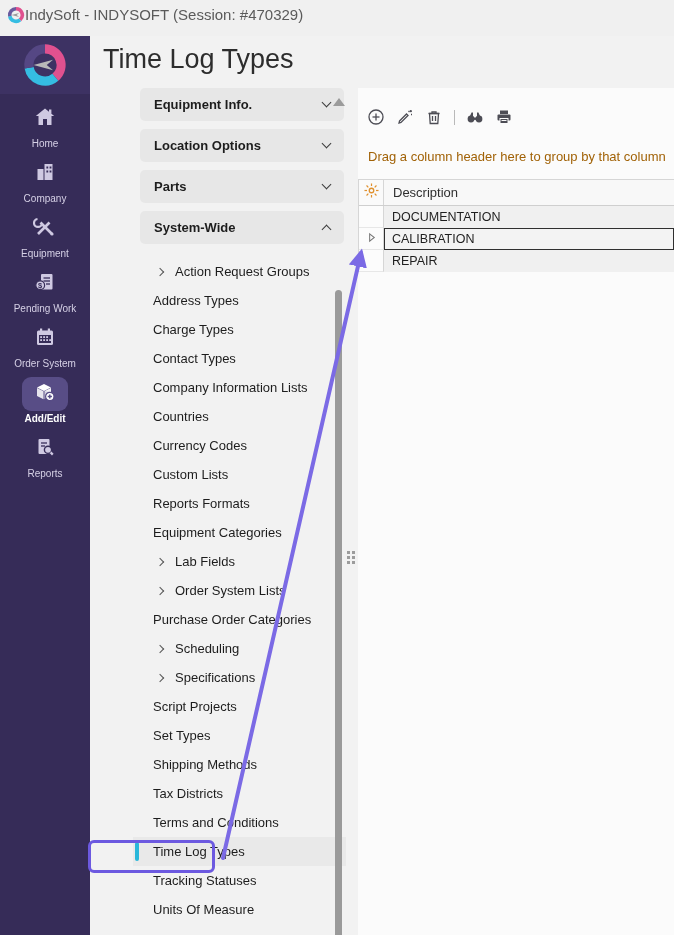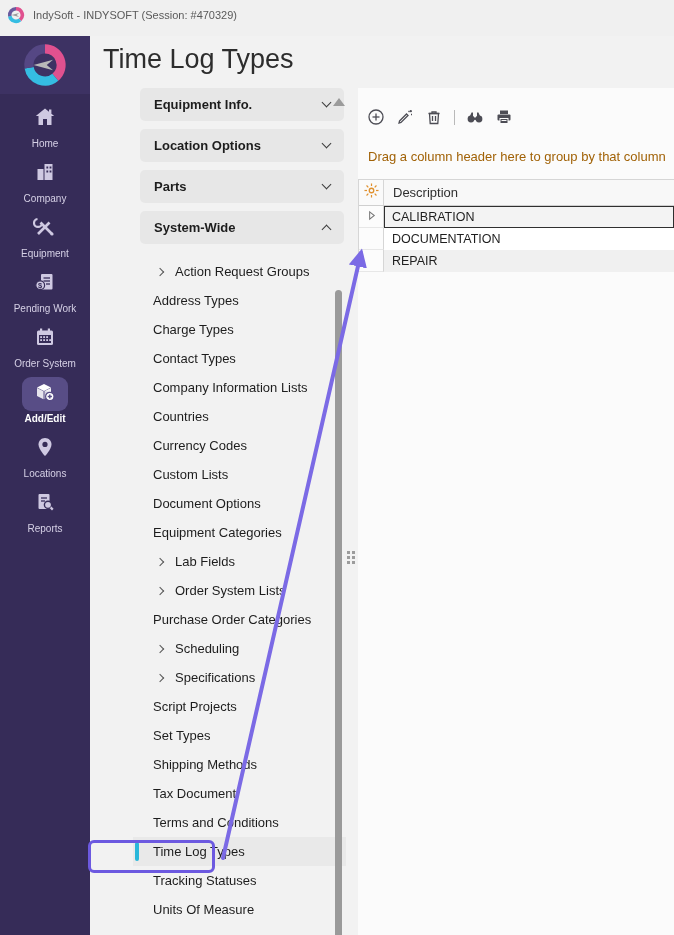--- a/index.html
+++ b/index.html
@@ -3,21 +3,21 @@
 <meta charset="utf-8">
 <style>
   * { margin:0; padding:0; box-sizing:border-box; }
   html,body { width:674px; height:935px; overflow:hidden; }
   body { font-family:"Liberation Sans", sans-serif; background:#f2f2f2; position:relative; }
 
   
   .titlebar { position:absolute; left:0; top:0; width:674px; height:36px; background:#f0f0f0;
     display:flex; align-items:flex-start; padding:6px 0 0 7px; }
   .tb-logo { width:18px; height:18px; display:inline-block; }
-  .tb-title { font-size:11px; color:#5a5a5a; margin-left:8px; line-height:18px; }
+  .tb-title { font-size:15px; color:#5a5a5a; line-height:18px; }
 
   
   .sidebar { position:absolute; left:0; top:36px; width:90px; height:899px; background:#362c58; }
   .sb-logo { height:58px; background:#3d3263; display:flex; align-items:center; justify-content:center; }
   .sb-logo svg { width:46px; height:46px; }
   .sb-nav { padding-top:8px; }
   .sb-item { height:55px; display:flex; flex-direction:column; align-items:center; cursor:pointer; }
   .sb-ico-wrap { width:46px; height:34px; display:flex; align-items:center; justify-content:center;
     border-radius:9px; color:#cfc9e2; }
   .sb-ico-wrap svg { width:24px; height:24px; }
@@ -185,29 +185,20 @@
                 <line x1="16.8" y1="14.4" x2="16.8" y2="18.6"></line>
                 <line x1="14.7" y1="16.5" x2="18.9" y2="16.5"></line>
               </g>
             </svg></span>
         </span>
         <span class="sb-label">Add/Edit</span>
       </div>
       <div class="sb-item">
         <span class="sb-ico-wrap">
           <span><svg viewBox="0 0 24 24">
-              <path d="M12 3 C8.2 3 5.5 5.9 5.5 9.4 C5.5 14 12 21 12 21 C12 21 18.5 14 18.5 9.4 C18.5 5.9 15.8 3 12 3 Z" fill="currentColor"></path>
-              <circle cx="12" cy="9.4" r="2.6" fill="#362c58"></circle>
-            </svg></span>
-        </span>
-        <span class="sb-label">Locations</span>
-      </div>
-      <div class="sb-item">
-        <span class="sb-ico-wrap">
-          <span><svg viewBox="0 0 24 24">
               <rect x="5.5" y="4" width="11" height="15" rx="1" fill="currentColor"></rect>
               <g stroke="#362c58" stroke-width="1.3">
                 <line x1="8" y1="8" x2="14" y2="8"></line>
                 <line x1="8" y1="11" x2="12" y2="11"></line>
               </g>
               <circle cx="15" cy="14.8" r="3.6" fill="currentColor" stroke="#362c58" stroke-width="1.4"></circle>
               <line x1="17.6" y1="17.4" x2="19.8" y2="19.6" stroke="currentColor" stroke-width="2.2"></line>
             </svg></span>
         </span>
         <span class="sb-label">Reports</span>
@@ -255,21 +246,21 @@
         <div class="nav-item">
           <span>Countries</span>
         </div>
         <div class="nav-item">
           <span>Currency Codes</span>
         </div>
         <div class="nav-item">
           <span>Custom Lists</span>
         </div>
         <div class="nav-item">
-          <span>Document Options</span>
+          <span>Reports Formats</span>
         </div>
         <div class="nav-item">
           <span>Equipment Categories</span>
         </div>
         <div class="nav-item">
           <span class="chev right"></span>
           <span>Lab Fields</span>
         </div>
         <div class="nav-item">
           <span class="chev right"></span>
@@ -289,21 +280,21 @@
         <div class="nav-item">
           <span>Script Projects</span>
         </div>
         <div class="nav-item">
           <span>Set Types</span>
         </div>
         <div class="nav-item">
           <span>Shipping Methods</span>
         </div>
         <div class="nav-item">
-          <span>Tax Document</span>
+          <span>Tax Districts</span>
         </div>
         <div class="nav-item">
           <span>Terms and Conditions</span>
         </div>
         <div class="nav-item selected">
           <span>Time Log Types</span>
         </div>
         <div class="nav-item">
           <span>Tracking Statuses</span>
         </div>
@@ -387,34 +378,34 @@
                   <line x1="11.4" y1="11.4" x2="13.3" y2="13.3"></line>
                 <line x1="2.7" y1="13.3" x2="4.6" y2="11.4"></line>
                   <line x1="11.4" y1="4.6" x2="13.3" y2="2.7"></line>
               </g>
             </svg>
           </span>
         </div>
         <div class="head-cell">Description</div>
       </div>
       <div id="grid-rows">
+          <div class="grid-row">
+            <div class="gutter-cell"></div>
+            <div class="data-cell">DOCUMENTATION</div>
+          </div>
           <div class="grid-row selected">
             <div class="gutter-cell">
               <span class="expander"><svg viewBox="0 0 14 14" fill="none" stroke="#777" stroke-width="1.1">
                   <path d="M5 3 L10 7 L5 11 Z"></path>
                 </svg></span>
             </div>
             <div class="data-cell">CALIBRATION</div>
           </div>
           <div class="grid-row">
             <div class="gutter-cell"></div>
-            <div class="data-cell">DOCUMENTATION</div>
-          </div>
-          <div class="grid-row">
-            <div class="gutter-cell"></div>
             <div class="data-cell">REPAIR</div>
           </div>
         </div>
     </div>
   </div>
 </div>
 
 <div class="annot-box"></div>
 <svg class="annot-svg">
   <defs>

